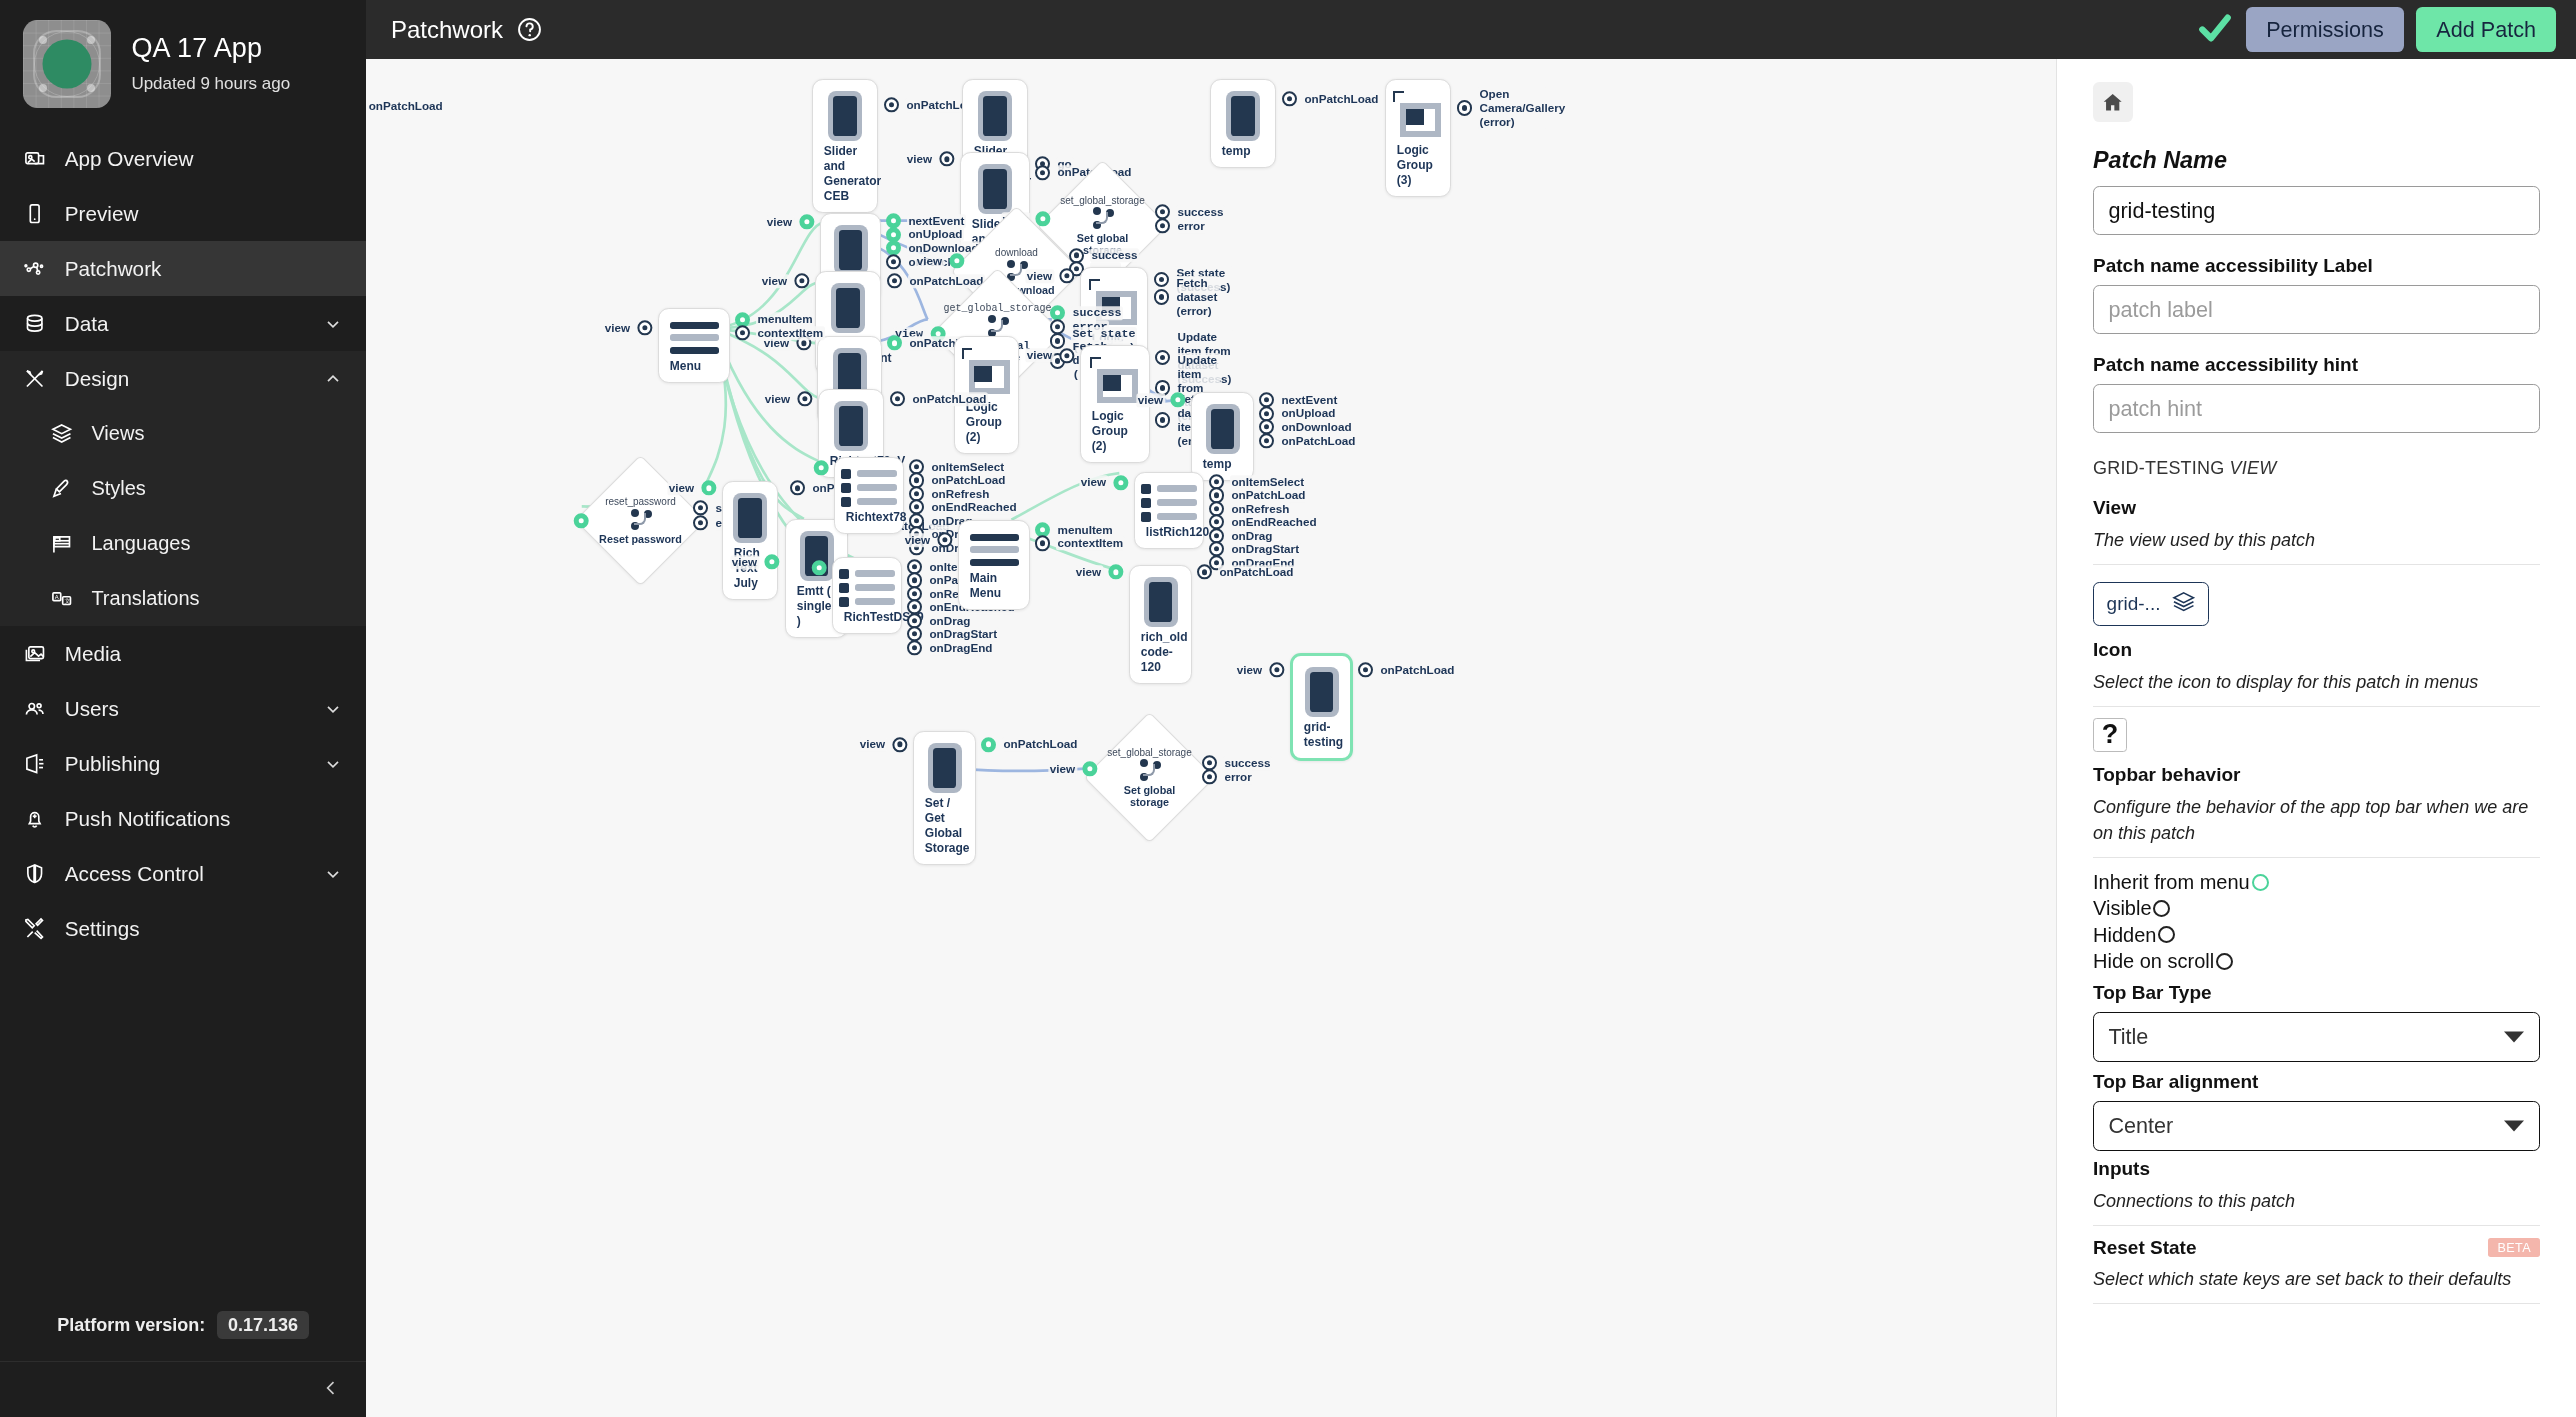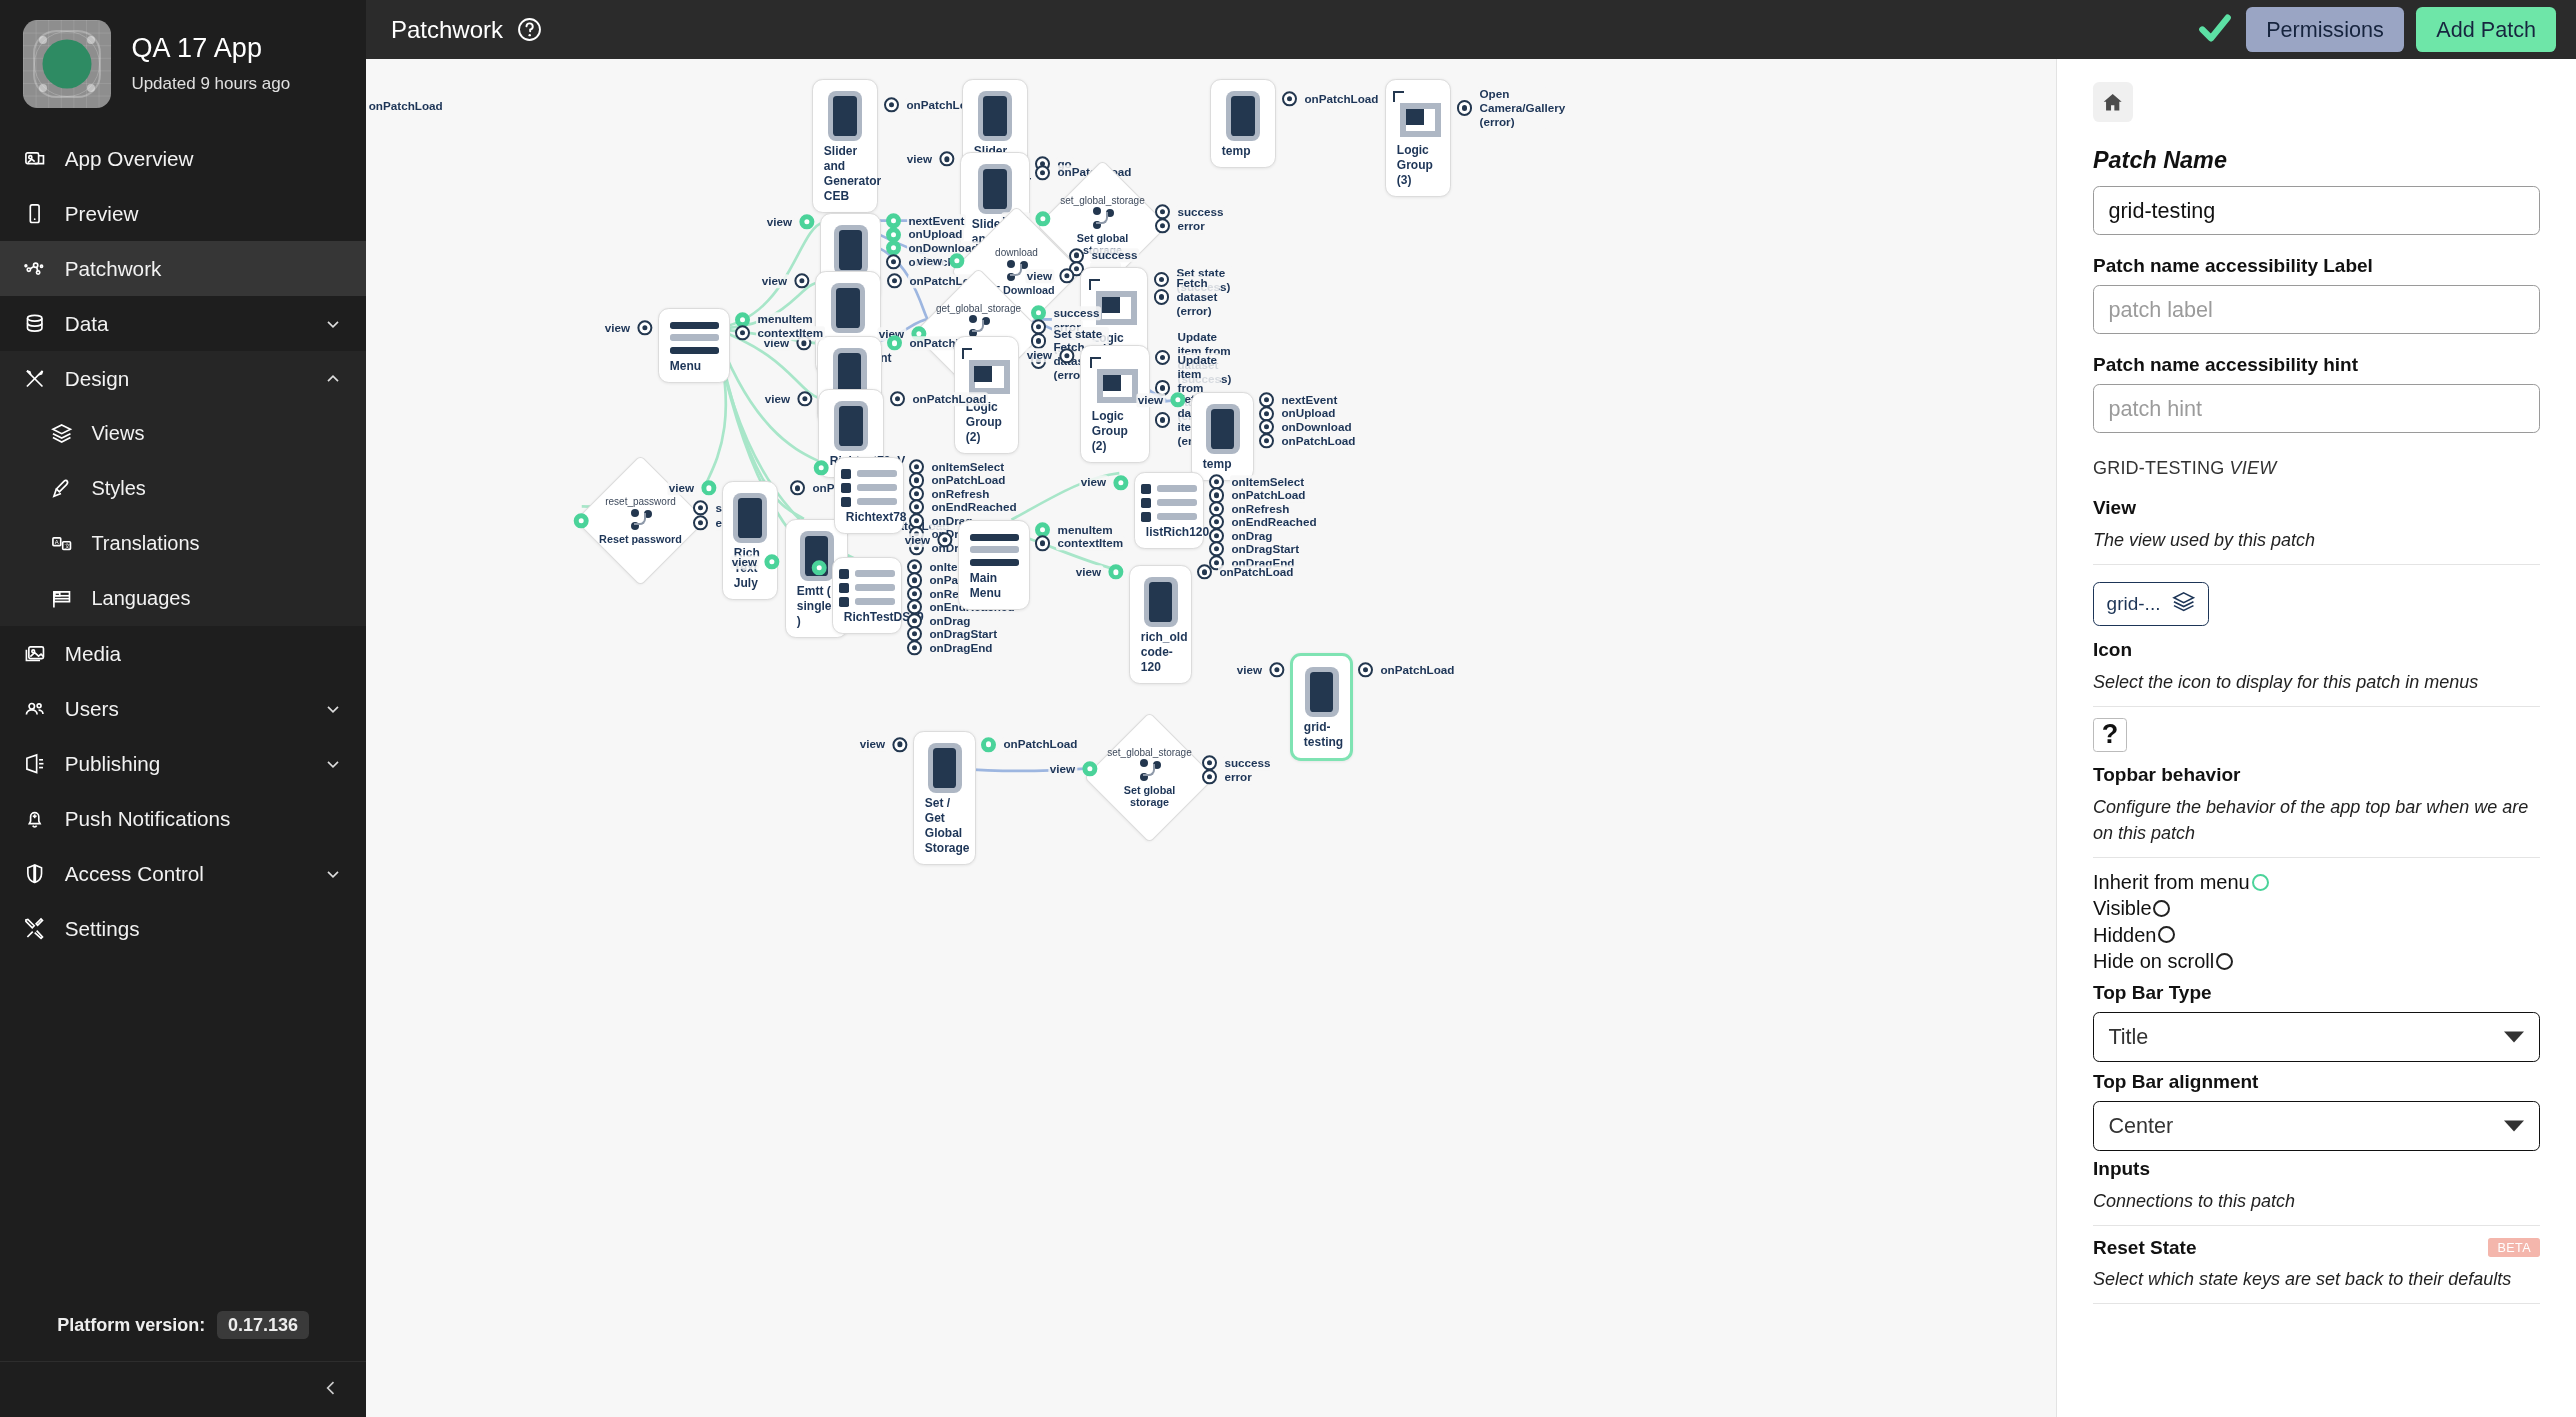--- a/index.html
+++ b/index.html
@@ -293,40 +293,40 @@
           <span class="sb-ico">
             <svg viewBox="0 0 24 24">
               <path d="M17 3.5c1.4 1.4 1.4 2.9 0 4.3L9.6 15.2l-3-3L14 4.7c1.4-1.4 2.9-1.4 3-1.2z"></path>
               <path d="M6.6 12.2 4 19.8l7.3-2.9"></path>
             </svg>
           </span>
           <span class="sb-label">Styles</span>
         </div>
         <div class="sb-item sub">
           <span class="sb-ico">
+            <svg viewBox="0 0 24 24">
+              <path d="M4 5h16v10H4z"></path>
+              <line x1="4" y1="5" x2="4" y2="21"></line>
+              <line x1="4" y1="9" x2="20" y2="9"></line>
+              <line x1="4" y1="12" x2="20" y2="12"></line>
+              <rect x="5" y="6" width="5" height="3"></rect>
+            </svg>
+          </span>
+          <span class="sb-label">Languages</span>
+        </div>
+        <div class="sb-item sub">
+          <span class="sb-ico">
             <svg viewBox="0 0 24 24" style="font-size:22px">
               <rect x="3" y="6" width="8" height="8" rx="1"></rect>
               <rect x="13" y="10" width="8" height="8" rx="1"></rect>
               <text x="5" y="12.5" font-size="6" fill="#fff" stroke="none" font-family="Liberation Sans">A</text>
               <text x="15" y="16.5" font-size="6" fill="#fff" stroke="none" font-family="Liberation Sans">文</text>
             </svg>
           </span>
           <span class="sb-label">Translations</span>
-        </div>
-        <div class="sb-item sub">
-          <span class="sb-ico">
-            <svg viewBox="0 0 24 24">
-              <path d="M4 5h16v10H4z"></path>
-              <line x1="4" y1="5" x2="4" y2="21"></line>
-              <line x1="4" y1="9" x2="20" y2="9"></line>
-              <line x1="4" y1="12" x2="20" y2="12"></line>
-              <rect x="5" y="6" width="5" height="3"></rect>
-            </svg>
-          </span>
-          <span class="sb-label">Languages</span>
         </div>
         <div class="sb-item">
           <span class="sb-ico">
             <svg viewBox="0 0 24 24">
               <rect x="6" y="5" width="15" height="12" rx="1.6"></rect>
               <path d="M3.5 8v11h14"></path>
               <circle cx="10.5" cy="9.5" r="1.4"></circle>
               <polyline points="7.5,15 12,10.8 16,14.5 18.5,12.5 21,15"></polyline>
             </svg>
           </span>
@@ -681,21 +681,21 @@
                 </span>
                 <span class="plabel multi">Set state (success)</span>
               </div>
               <div class="port out" style="left: 74px; top: 30px;">
                 <span class="dotp">
                   <i></i>
                 </span>
                 <span class="plabel multi">Fetch dataset (error)</span>
               </div>
             </div>
-            <div class="node" style="left: 566px; top: 228px;">
+            <div class="node" style="left: 585px; top: 228px; font-family: Liberation Mono, monospace;">
               <div class="diamond"></div>
               <div class="dia-inner">
                 <div class="dia-top">get_global_storage</div>
                 <div class="gl-fork">
                   <u class="a"></u>
                   <u class="b"></u>
                   <u class="c"></u>
                   <div class="lnk"></div>
                 </div>
                 <div class="dia-cap">Get global<br>storage</div>

